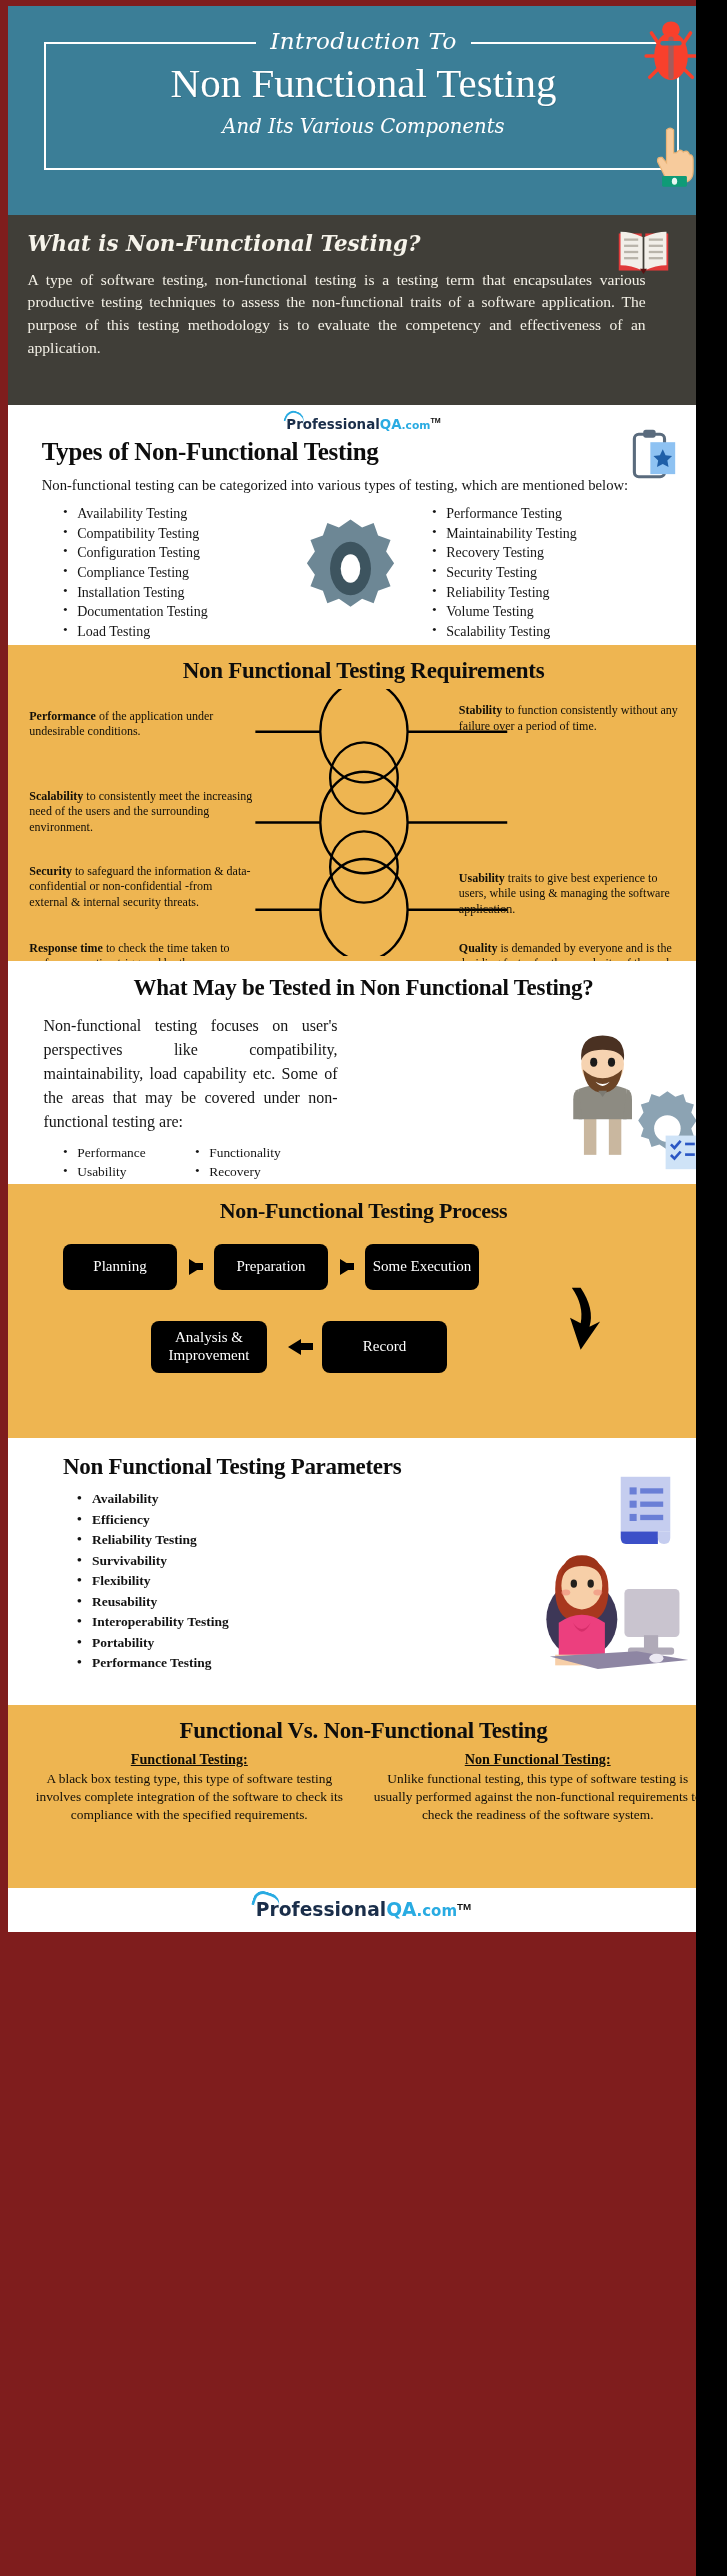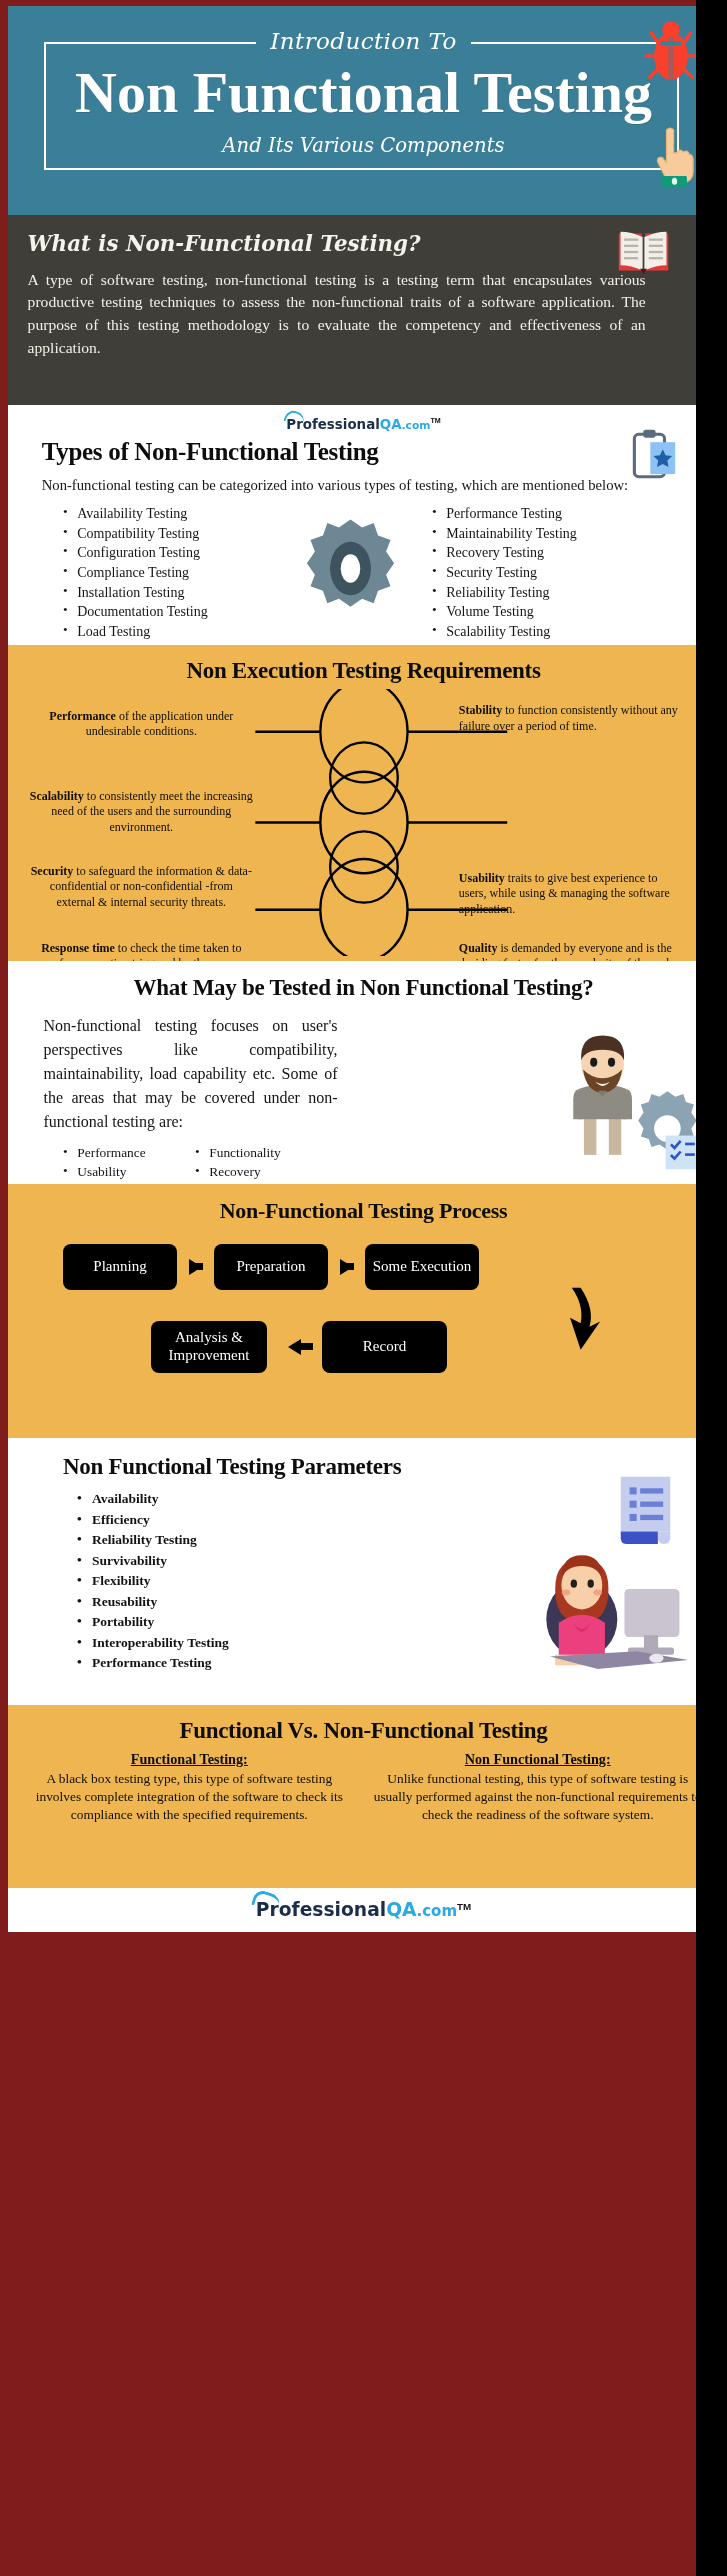--- a/index.html
+++ b/index.html
@@ -41,22 +41,22 @@
     font-size: 23px;
     color: #fff;
     letter-spacing: 0.4px;
     background: #3b7e97;
     display: inline-block;
     padding: 0 14.2px;
     line-height: 1.1;
   }
   .main-title {
     font-family: "Liberation Serif", serif;
-    font-weight: bold;
-    font-size: 58px;
+    font-weight: normal;
+    font-size: 41px;
     color: #fff;
     letter-spacing: 0px;
     line-height: 1.15;
     margin-top: 5.3px;
     text-shadow: 0.9px 0.9px 0 rgba(0,0,0,.12);
   }
   .subtitle {
     font-family: "DejaVu Serif", serif;
     font-style: italic;
     font-size: 19.6px;
@@ -168,21 +168,21 @@
   .requirements .sec-title { text-align: center; font-size: 23px; margin-bottom: 5.3px; }
   .req-grid { position: relative; height: 267px; }
   .req-item {
     position: absolute;
     font-family: "Liberation Serif", serif;
     font-size: 12px;
     line-height: 1.28;
     color: #120f08;
   }
   .req-item b { font-weight: bold; }
-  .req-left  { width: 224px; text-align: center; left: 7.1px; }
+  .req-left  { width: 224px; text-align: left; left: 7.1px; }
   .req-right { width: 223px; text-align: left; right: 23px; }
   .req-rings { position: absolute; left: 0; right: 0; top: 0; bottom: 0; }
 
   
   .maybe { padding: 14.2px 23px 9px 23px; height: 223px; position: relative; }
   .maybe .sec-title { text-align: center; font-size: 23px; }
   .maybe-body {
     font-family: "Liberation Serif", serif;
     font-size: 16px;
     line-height: 1.5;
@@ -398,21 +398,21 @@
     </div>
 
     <svg class="gear-big" width="105" height="105" viewBox="0 0 118 118">
       <path d="M59 4 l13 9 13 -5 5 14 14 5 -5 13 9 13 -9 13 5 13 -14 5 -5 14 -13 -5 -13 9 -13 -9 -13 5 -5 -14 -14 -5 5 -13 -9 -13 9 -13 -5 -13 14 -5 5 -14 13 5 z" fill="#6d8795"></path>
       <ellipse cx="59" cy="59" rx="23" ry="30" fill="#3d545f"></ellipse>
       <ellipse cx="59" cy="59" rx="11" ry="16" fill="#ffffff"></ellipse>
     </svg>
   </div>
 
   <div class="requirements">
-    <div class="sec-title">Non Execution Testing Requirements</div>
+    <div class="sec-title">Non Functional Testing Requirements</div>
     <div class="req-grid">
 
       <svg class="req-rings" width="683" height="267" viewBox="0 0 767 300">
         <g fill="none" stroke="#000" stroke-width="2.6">
           <ellipse cx="384" cy="48" rx="49" ry="57"></ellipse>
           <ellipse cx="384" cy="100" rx="38" ry="40"></ellipse>
           <ellipse cx="384" cy="150" rx="49" ry="57"></ellipse>
           <ellipse cx="384" cy="200" rx="38" ry="40"></ellipse>
           <ellipse cx="384" cy="248" rx="49" ry="57"></ellipse>
         </g>
@@ -528,22 +528,22 @@
 
   <div class="white params">
     <div class="sec-title">Non Functional Testing Parameters</div>
     <ul>
       <li>Availability</li>
       <li>Efficiency</li>
       <li>Reliability Testing</li>
       <li>Survivability</li>
       <li>Flexibility</li>
       <li>Reusability</li>
+      <li>Interoperability Testing</li>
       <li>Portability</li>
-      <li>Interoperability Testing</li>
       <li>Performance Testing</li>
     </ul>
 
     <svg class="doc-icon" width="61" height="69" viewBox="0 0 68 78">
       <rect x="6" y="2" width="56" height="62" fill="#c5cdef"></rect>
       <g fill="#6a7fd6">
         <rect x="16" y="14" width="8" height="8"></rect>
             <rect x="28" y="15" width="26" height="6"></rect>
         <rect x="16" y="29" width="8" height="8"></rect>
             <rect x="28" y="30" width="26" height="6"></rect>

